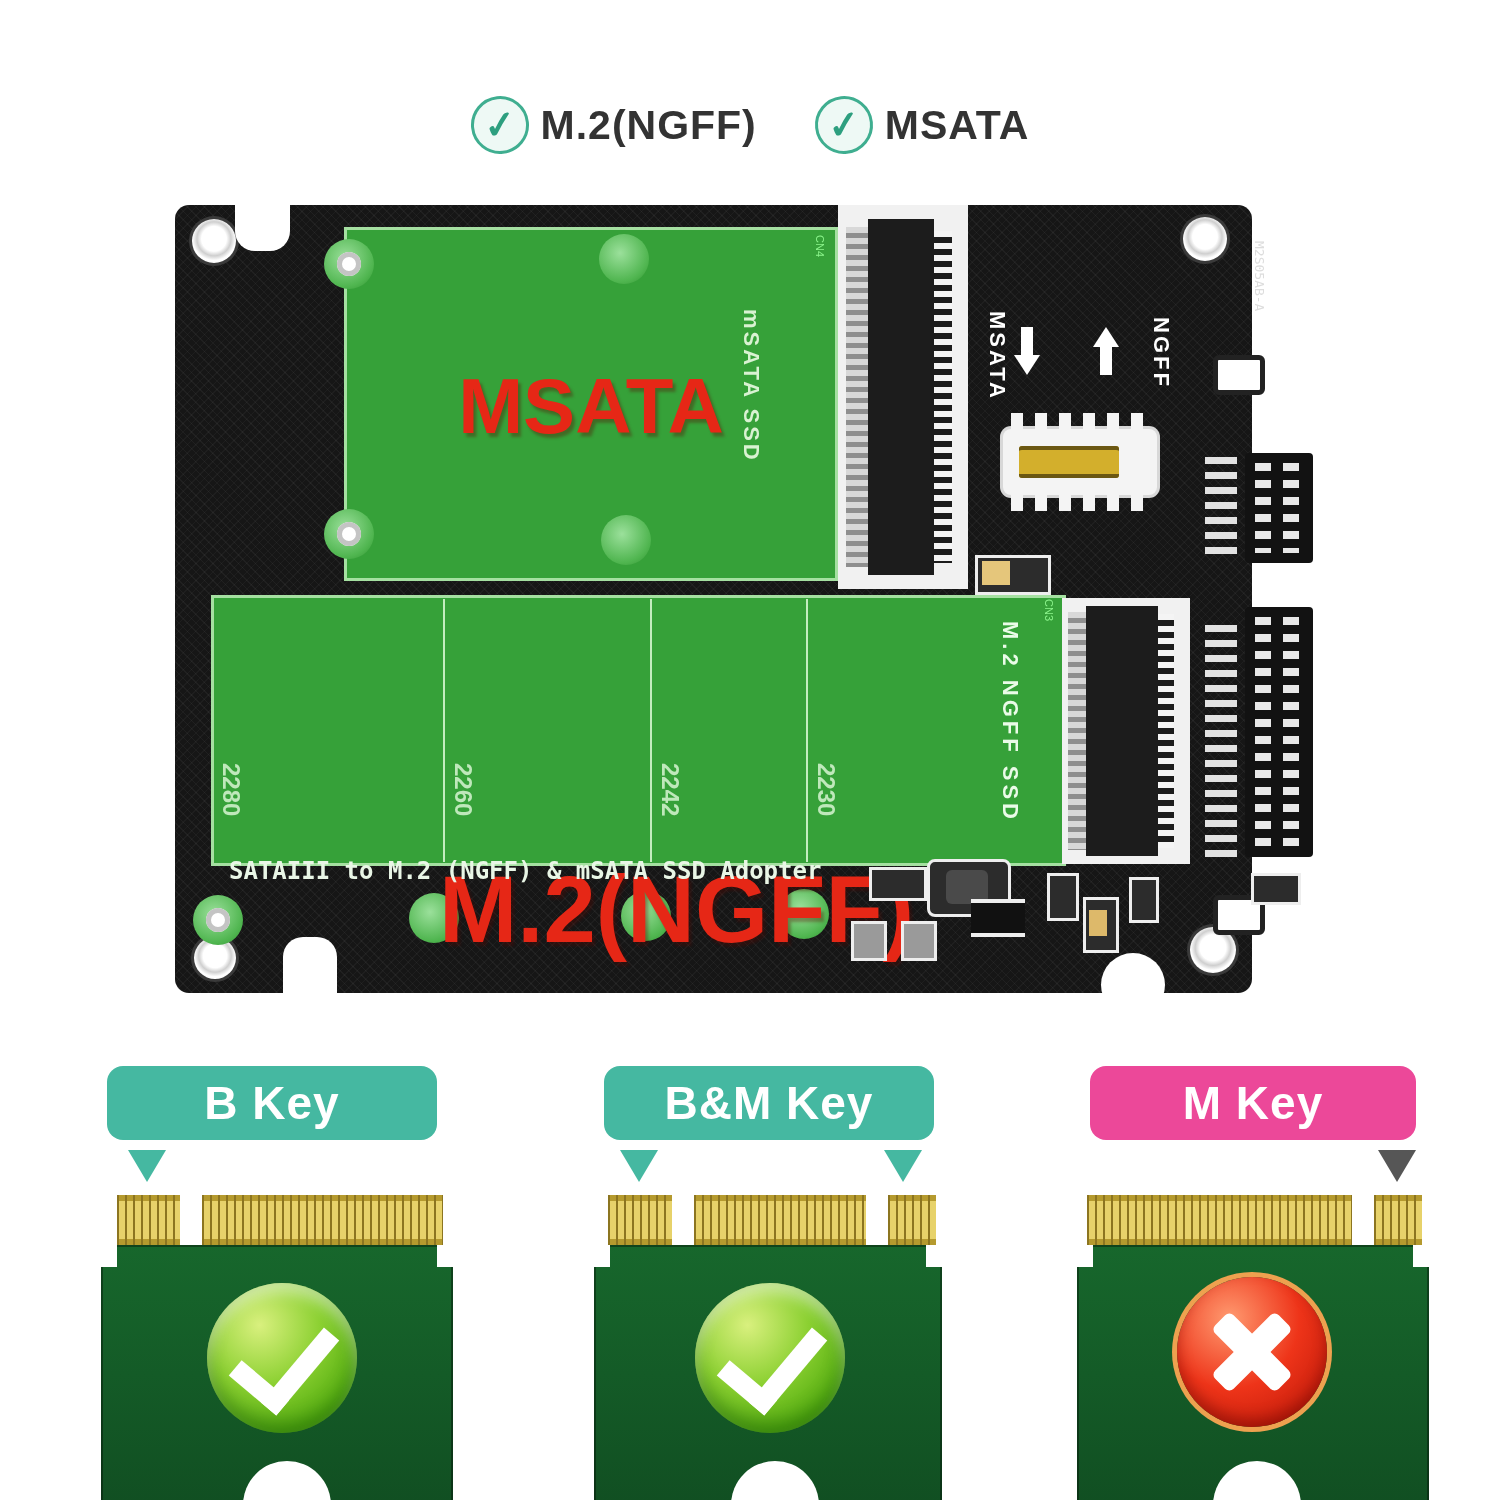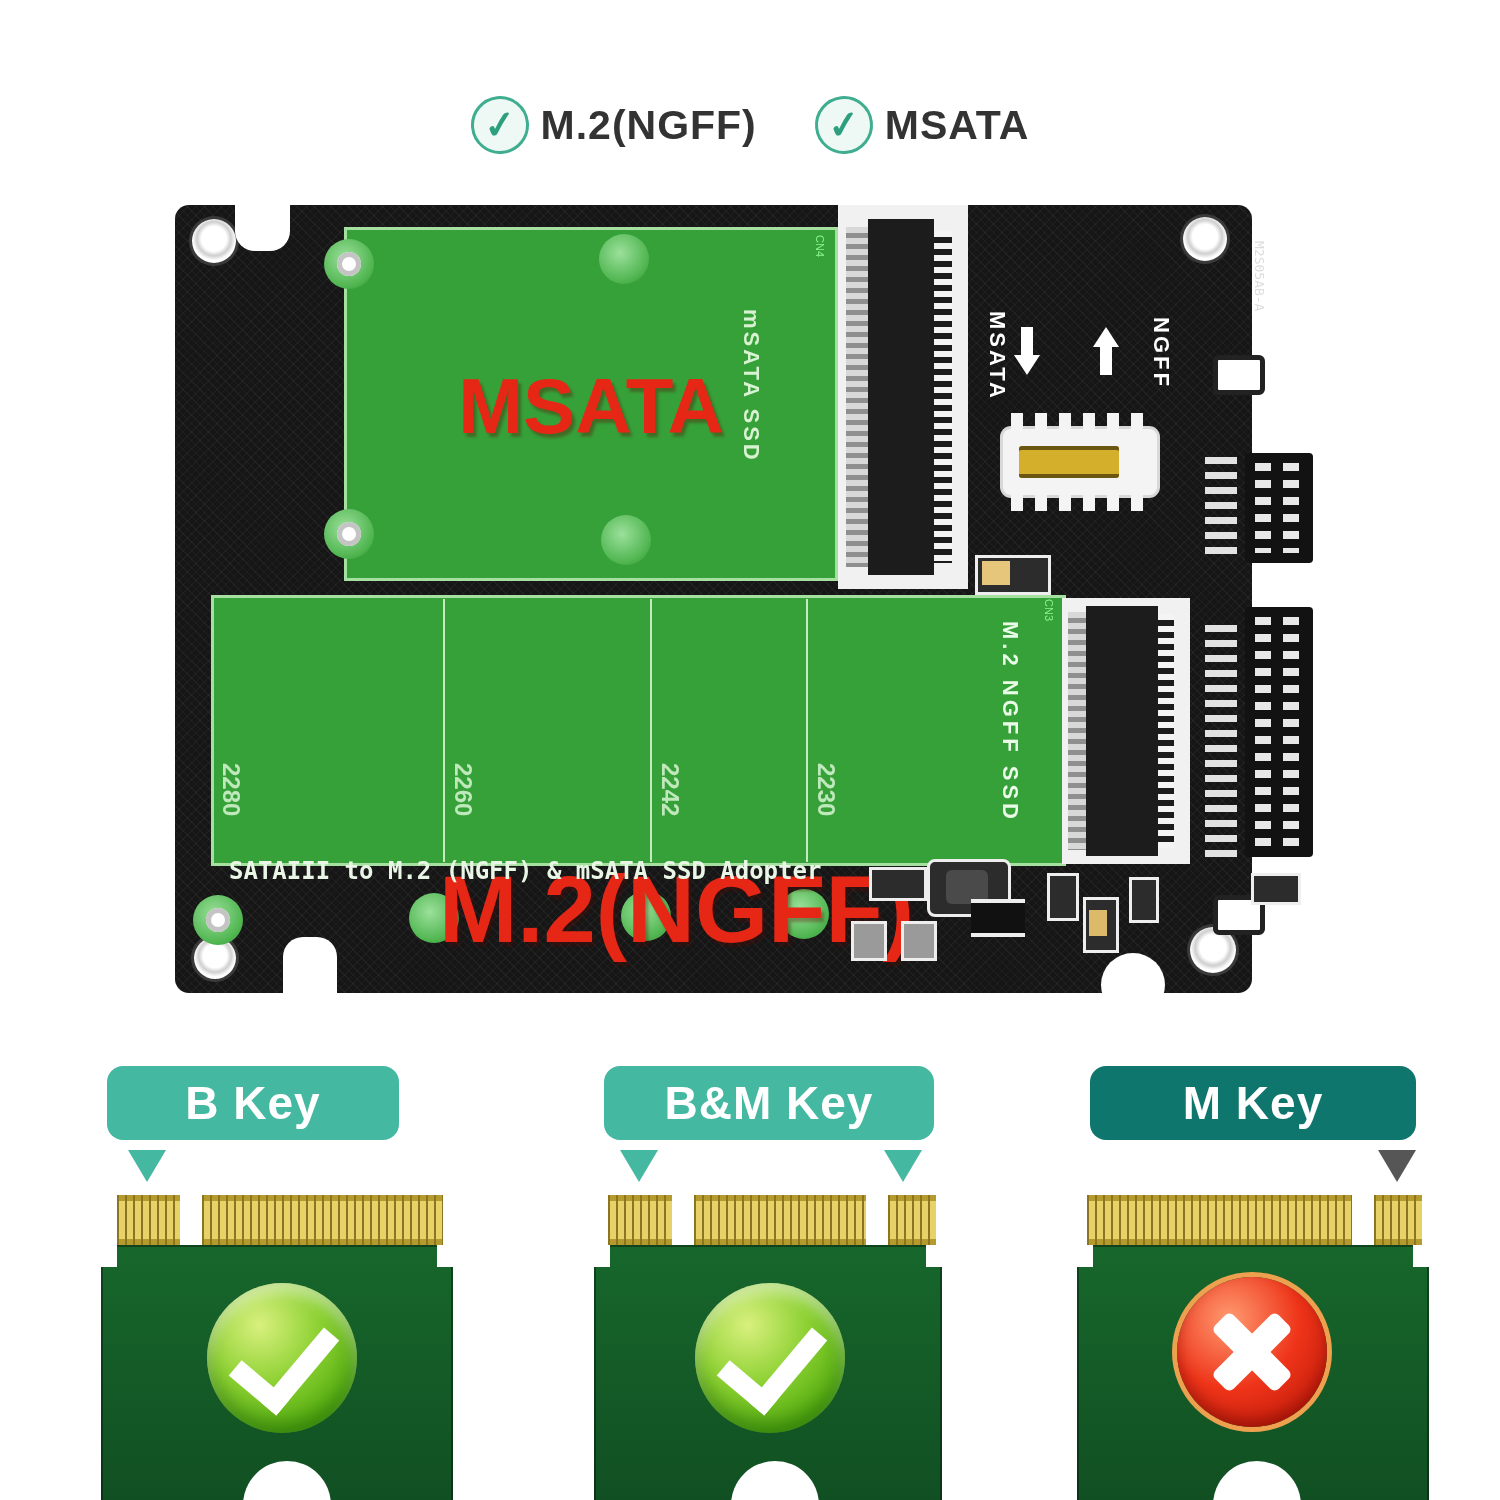--- a/index.html
+++ b/index.html
@@ -61,21 +61,21 @@
         background:repeating-linear-gradient(90deg,#f4f4f4 0 12px,transparent 12px 24px);}
   .mode-switch::before{top:-16px;}
   .mode-switch::after{bottom:-16px;}
   .switch-gold{position:absolute;left:16px;top:17px;width:100px;height:32px;background:#d3af2c;
         border-radius:3px;box-shadow:inset 0 8px 0 -4px #6b5712, inset 0 -12px 0 -8px #6b5712;}
 
   
   .keyhdr{position:absolute;height:74px;border-radius:16px;display:flex;align-items:center;
         justify-content:center;color:#fff;font-size:46px;font-weight:700;letter-spacing:1px;}
   .keyhdr.teal{background:#45b8a1;}
-  .keyhdr.gray{background:#0f766e;text-align:right;}
+  .keyhdr.gray{background:#ec4899;text-align:right;}
   .pointer{position:absolute;width:0;height:0;border-left:19px solid transparent;
         border-right:19px solid transparent;border-top:32px solid #45b8a1;}
   .pointer.gray{border-top-color:#565656;}
   .fingers{position:absolute;height:52px;
         background:
          repeating-linear-gradient(90deg,#8c7520 0 2px,transparent 2px 8px),
          linear-gradient(180deg,#b59a2e 0 6px,#e7d26a 6px 44px,#b59a2e 44px);}
   .cardbody{position:absolute;background:linear-gradient(180deg,#17672c,#114f22);
         box-shadow:inset 0 0 0 2px rgba(0,0,0,.35);}
   .step{position:absolute;width:16px;height:22px;background:#fff;}
@@ -194,21 +194,21 @@
     <div class="comp" style="left:872px;top:668px;width:26px;height:42px;"></div>
     <div class="comp" style="left:908px;top:692px;width:30px;height:50px;">
       <div class="abs" style="left:3px;top:10px;width:18px;height:26px;background:#ddb96a;"></div>
     </div>
     <div class="comp" style="left:954px;top:672px;width:24px;height:40px;"></div>
     <div class="comp" style="left:676px;top:716px;width:30px;height:34px;background:#9a9a9a;"></div>
     <div class="comp" style="left:726px;top:716px;width:30px;height:34px;background:#9a9a9a;"></div>
     <div class="comp" style="left:1076px;top:668px;width:44px;height:26px;"></div>
   </div>
 
-  <div class="keyhdr teal" style="left:107px;top:1066px;width:292px;">B Key</div>
+  <div class="keyhdr teal" style="left:107px;top:1066px;width:330px;">B Key</div>
   <div class="pointer" style="left:128px;top:1150px;"></div>
   <div class="fingers" style="left:117px;top:1195px;width:63px;"></div>
   <div class="fingers" style="left:202px;top:1195px;width:241px;"></div>
   <div class="cardbody" style="left:101px;top:1245px;width:352px;height:258px;"></div>
   <div class="step" style="left:101px;top:1245px;"></div>
   <div class="step" style="left:437px;top:1245px;"></div>
   <div class="badge check" style="left:207px;top:1283px;"></div>
   <div class="bottomnotch" style="left:243px;top:1461px;"></div>
 
   <div class="keyhdr teal" style="left:604px;top:1066px;width:330px;">B&amp;M Key</div>

